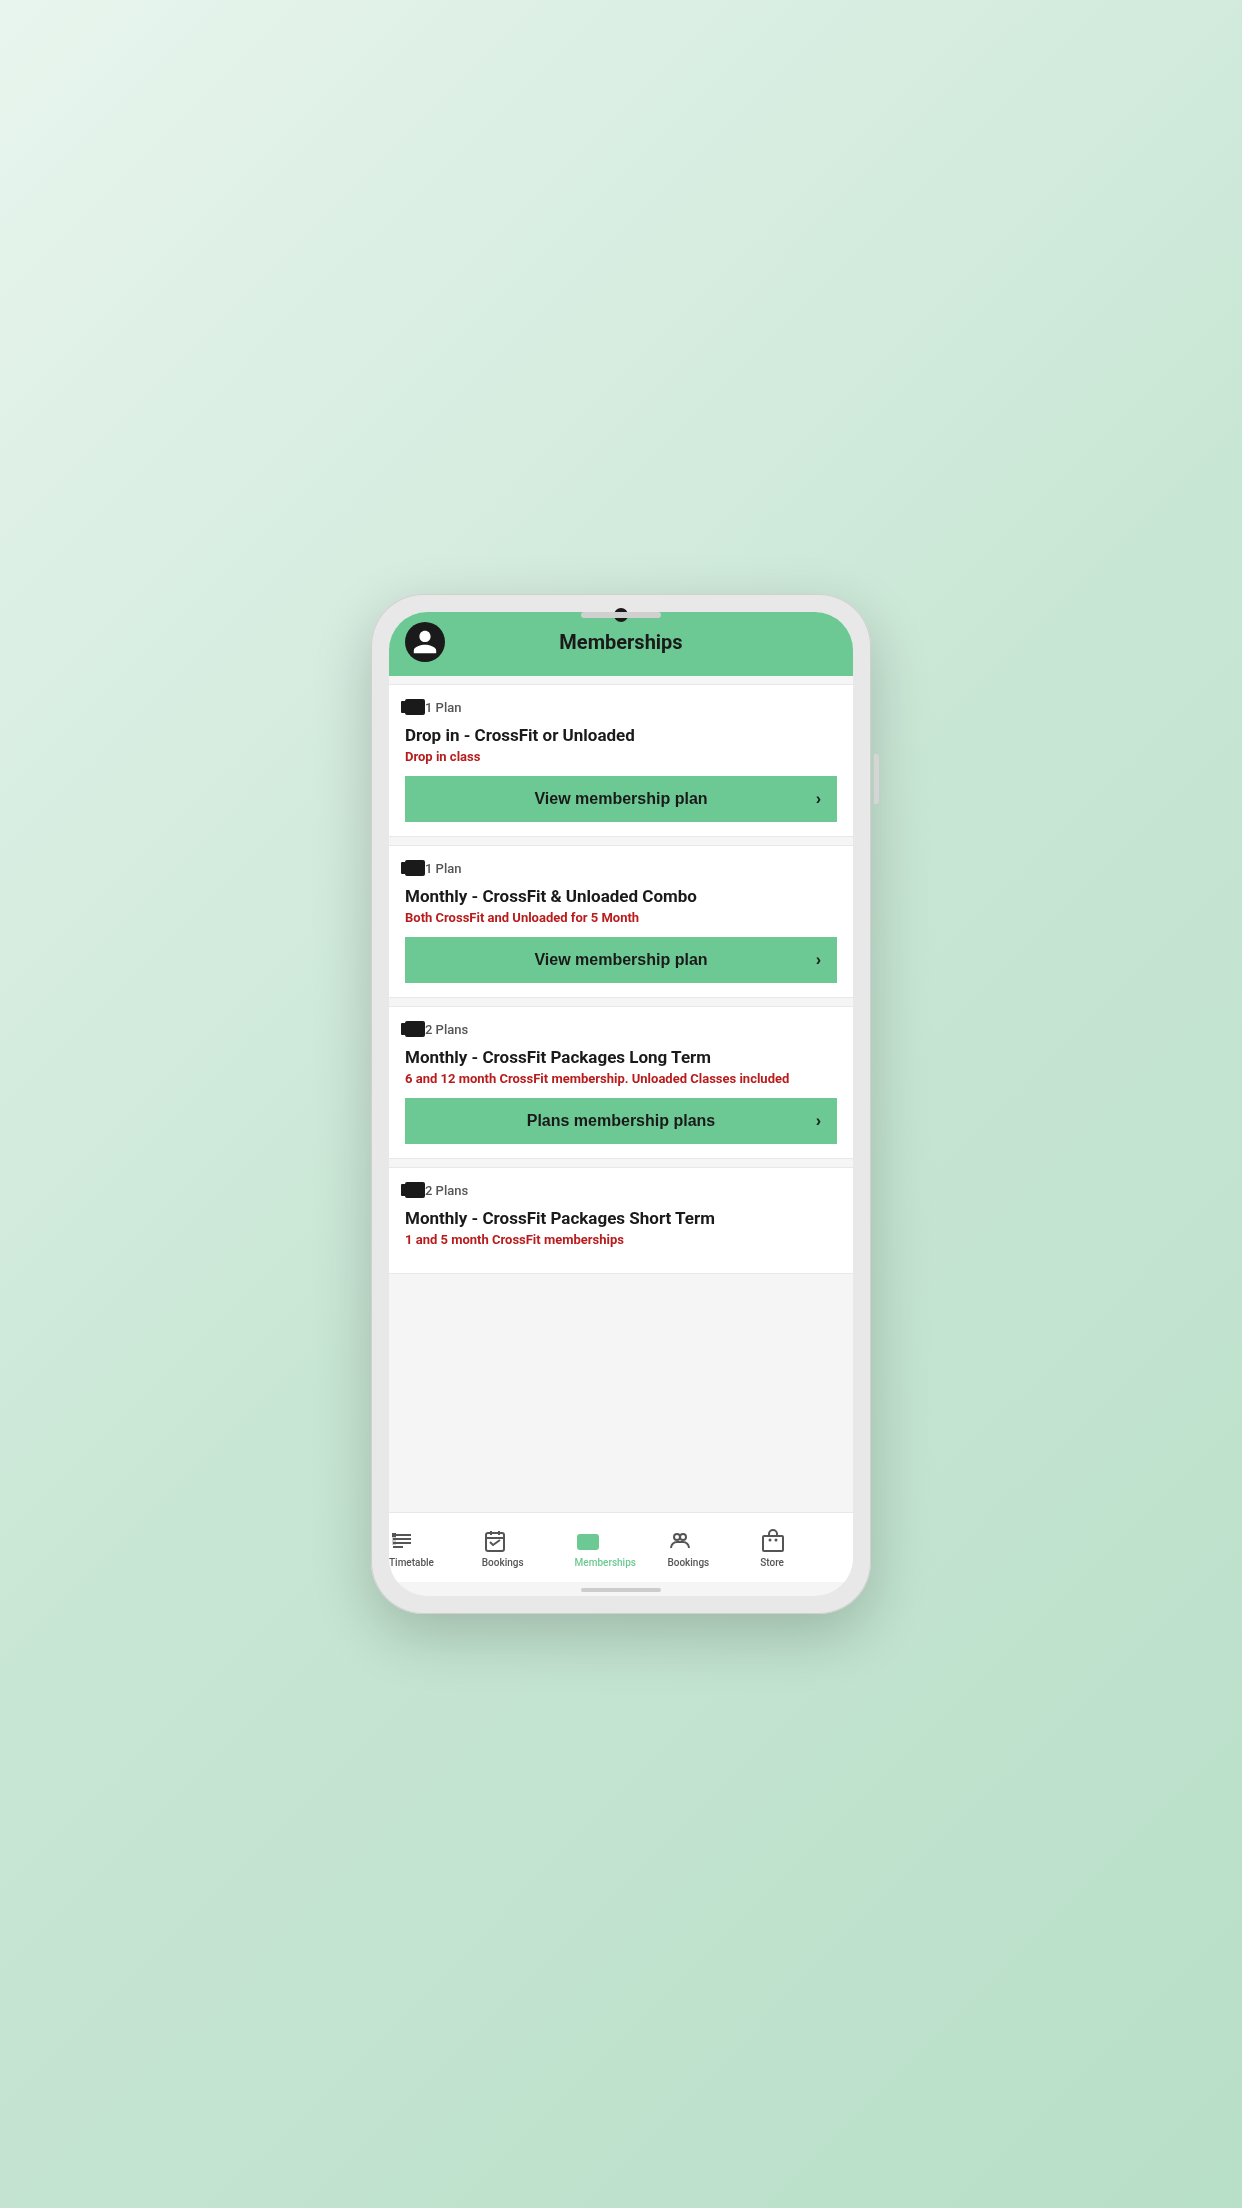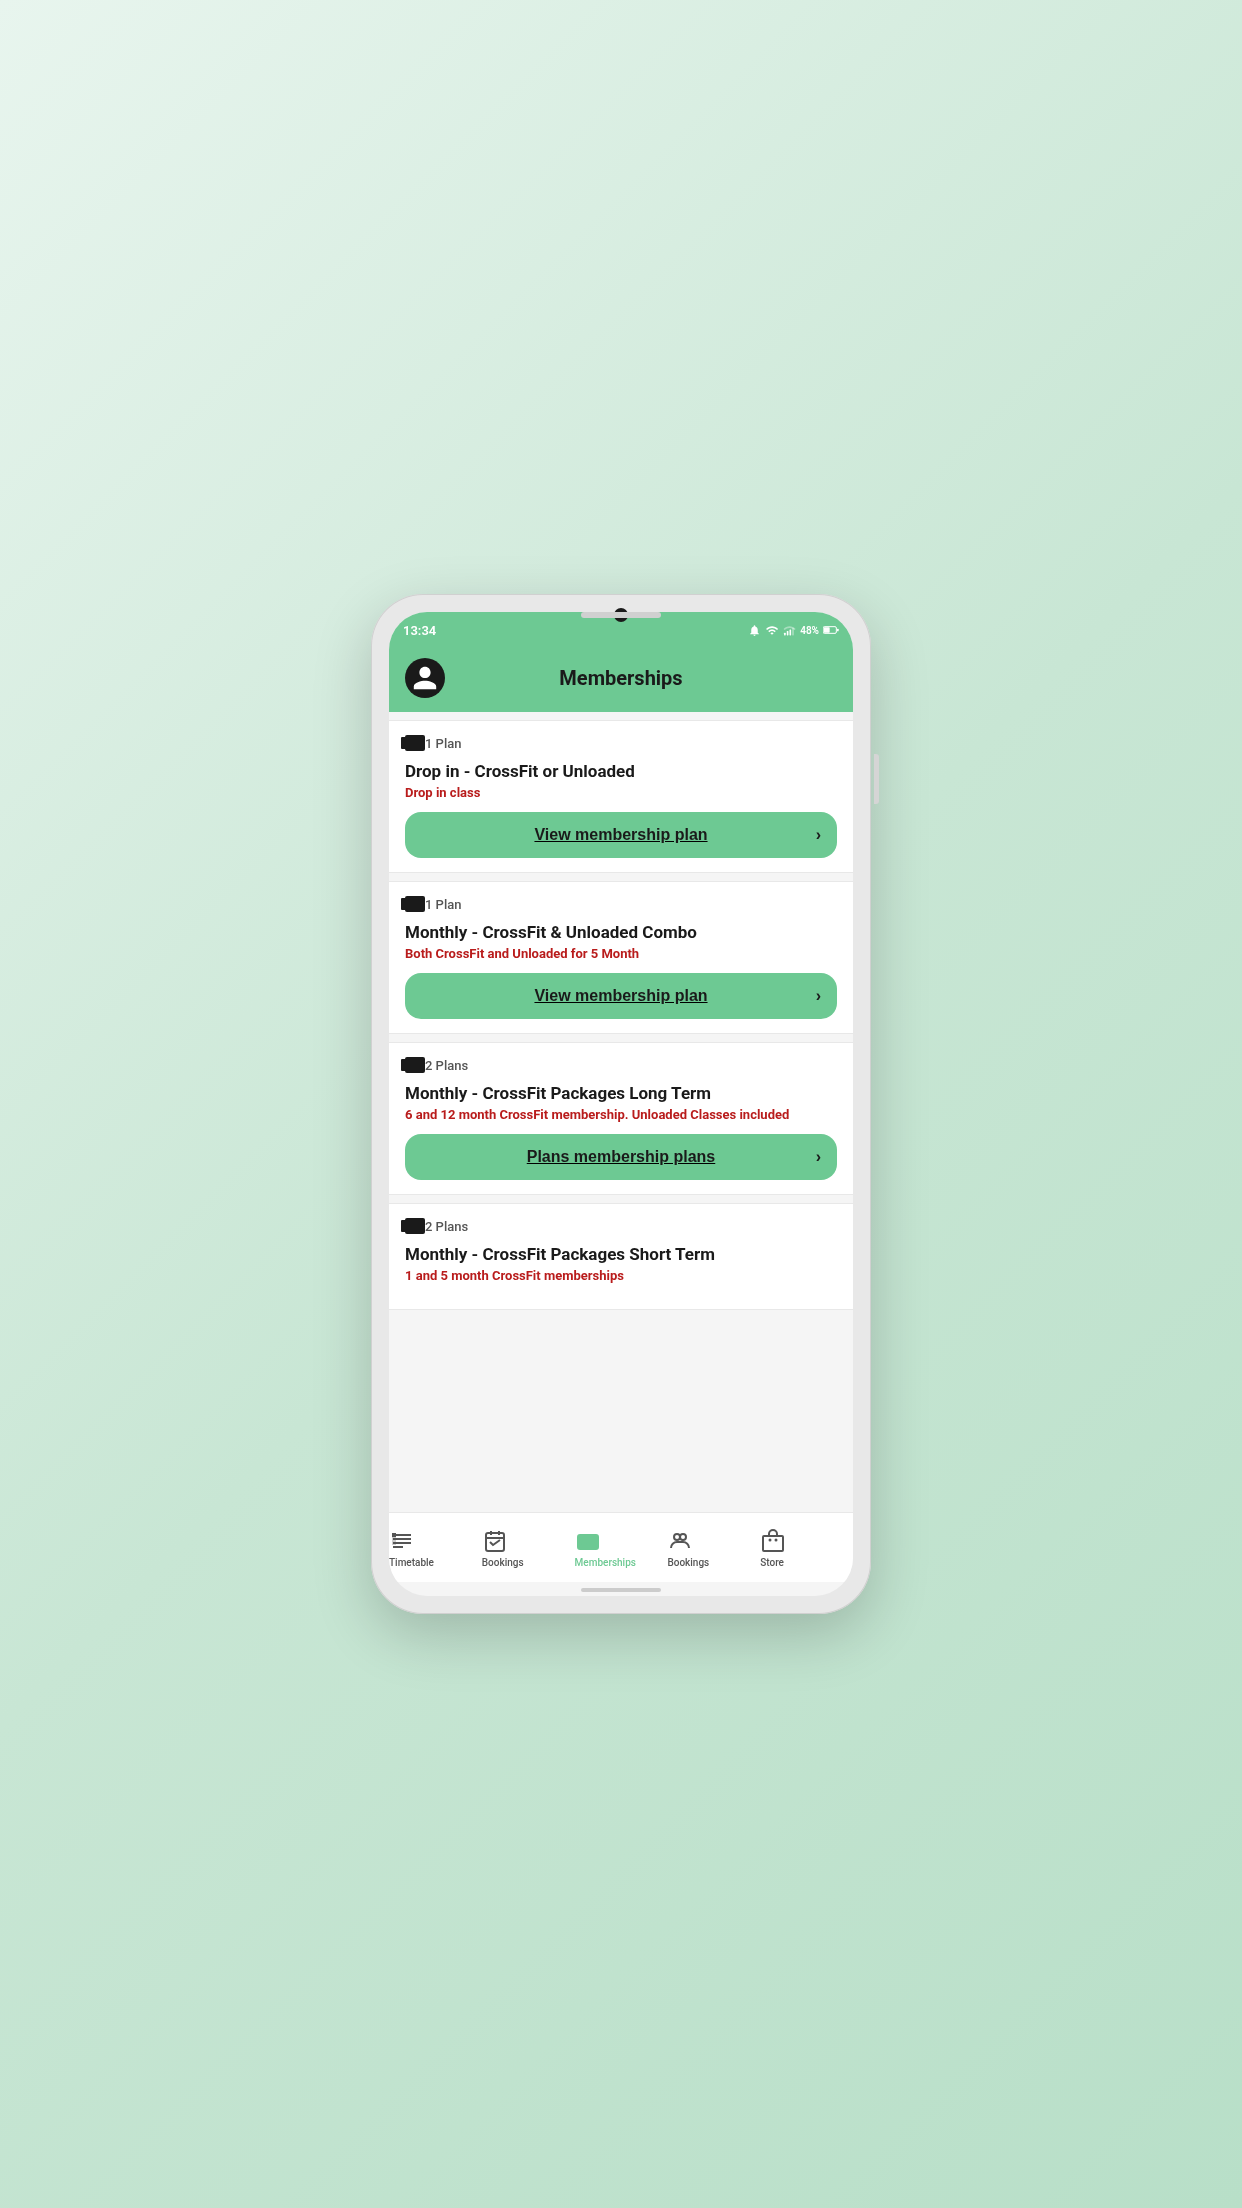--- a/index.html
+++ b/index.html
@@ -186,26 +186,25 @@
       margin-bottom: 12px;
       font-weight: bold;
     }
 
     .view-btn {
       display: flex;
       align-items: center;
       justify-content: center;
       background: #6dc993;
       border: none;
-      border-radius: 16px;
+      border-radius: 0;
       padding: 14px 4px;
       width: 100%;
       cursor: pointer;
       position: relative;
-      text-decoration: underline;
     }
 
     .view-btn-label {
       font-size: 16px;
       font-weight: 600;
       color: #1a1a1a;
     }
 
     .view-btn-chevron {
       position: absolute;
@@ -286,48 +285,20 @@
 </head>
 <body>
 
 <div class="phone-outer">
   <div class="camera-dot"></div>
   <div class="speaker"></div>
   <div class="side-btn-right"></div>
 
   <div class="phone-inner">
 
-    <div class="status-bar">
-      <span class="status-time">13:34</span>
-      <div class="status-icons">
-
-        <svg width="13" height="13" viewBox="0 0 24 24" fill="white">
-          <path d="M12 22c1.1 0 2-.9 2-2h-4c0 1.1.9 2 2 2zm6-6V11c0-3.07-1.64-5.64-4.5-6.32V4c0-.83-.67-1.5-1.5-1.5s-1.5.67-1.5 1.5v.68C7.63 5.36 6 7.92 6 11v5l-2 2v1h16v-1l-2-2z"></path>
-        </svg>
-
-        <svg width="14" height="13" viewBox="0 0 24 24" fill="white">
-          <path d="M1 9l2 2c5.07-5.06 13.24-5.06 18.31 0l2-2C16.95 2.39 7.05 2.39 1 9zm8 8l3 3 3-3c-1.65-1.66-4.34-1.66-6 0zm-4-4l2 2c2.76-2.76 7.24-2.76 10 0l2-2C15.14 9.14 8.87 9.14 5 13z"></path>
-        </svg>
-
-        <svg width="13" height="13" viewBox="0 0 24 24" fill="white">
-          <path d="M1 9l2 2c5.07-5.06 13.24-5.06 18.31 0l2-2C16.95 2.39 7.05 2.39 1 9z" opacity="0.4"></path>
-          <rect x="2" y="16" width="3" height="5" rx="1"></rect>
-          <rect x="7" y="13" width="3" height="8" rx="1"></rect>
-          <rect x="12" y="10" width="3" height="11" rx="1"></rect>
-          <rect x="17" y="7" width="3" height="14" rx="1" opacity="0.4"></rect>
-        </svg>
-
-        <span style="color:white;font-size:10px;font-weight:600;">48%</span>
-        <svg width="16" height="12" viewBox="0 0 24 12">
-          <rect x="0" y="1" width="20" height="10" rx="2" stroke="white" stroke-width="1.5" fill="none"></rect>
-          <rect x="21" y="4" width="2.5" height="4" rx="1" fill="white"></rect>
-          <rect x="1" y="2" width="9" height="8" rx="1" fill="white"></rect>
-        </svg>
-      </div>
-    </div>
 
     <div class="app-header">
       <div class="avatar">
         <svg viewBox="0 0 24 24">
           <path d="M12 12c2.7 0 4.8-2.1 4.8-4.8S14.7 2.4 12 2.4 7.2 4.5 7.2 7.2 9.3 12 12 12zm0 2.4c-3.2 0-9.6 1.6-9.6 4.8v2.4h19.2v-2.4c0-3.2-6.4-4.8-9.6-4.8z"></path>
         </svg>
       </div>
       <div class="header-title">Memberships</div>
     </div>
 

